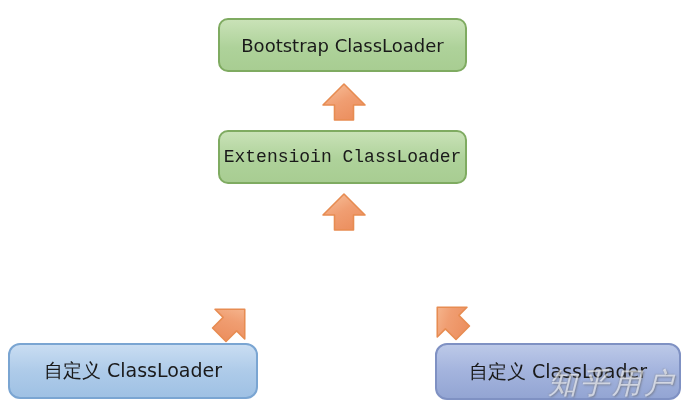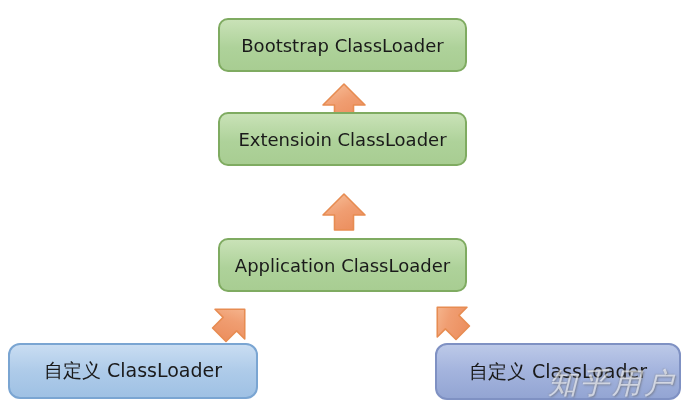--- a/index.html
+++ b/index.html
@@ -11,21 +11,21 @@
     position:absolute; display:flex; align-items:center; justify-content:center;
     color:#1a1a1a; text-align:left; box-sizing:border-box;
   }
   .green{
     width:249px; height:54px; left:218px;
     background:linear-gradient(180deg,#c9e2b7 0%, #aed29a 55%, #a8cd92 100%);
     border:2px solid #7fab61; border-radius:10px;
     font-size:18px;
   }
   .b1{top:18px;}
-  .b2{top:112px;}
+  .b2{top:130px;font-family:Liberation Mono, monospace;}
   .b3{top:238px;}
   .blue{
     width:250px; height:56px; left:8px; top:343px;
     background:linear-gradient(180deg,#c9ddf2 0%, #aecbe9 50%, #9fc1e4 100%);
     border:2px solid #7aa5d2; border-radius:12px;
     font-size:19px;
   }
   .purple{
     width:246px; height:57px; left:435px; top:343px;
     background:linear-gradient(180deg,#bcc9e8 0%, #a3b3dd 50%, #93a5d3 100%);
@@ -69,21 +69,20 @@
   <svg class="arrow a1" viewBox="0 0 48 40">
     <path d="M24 2 L45 23 L33.5 23 L33.5 38 L14.5 38 L14.5 23 L3 23 Z" fill="url(#arrowGrad)" stroke="#e78c52" stroke-width="1.6" stroke-linejoin="round"></path>
   </svg>
 
   <div class="box green b2">Extensioin ClassLoader</div>
 
   <svg class="arrow a2" viewBox="0 0 48 40">
     <path d="M24 2 L45 23 L33.5 23 L33.5 38 L14.5 38 L14.5 23 L3 23 Z" fill="url(#arrowGrad)" stroke="#e78c52" stroke-width="1.6" stroke-linejoin="round"></path>
   </svg>
 
-  <div class="box green b3">Application ClassLoader</div>
 
   <svg class="arrow a3" viewBox="0 0 48 40">
     <path d="M24 2 L45 23 L33.5 23 L33.5 38 L14.5 38 L14.5 23 L3 23 Z" fill="url(#arrowGrad)" stroke="#e78c52" stroke-width="1.6" stroke-linejoin="round"></path>
   </svg>
 
   <svg class="arrow a4" viewBox="0 0 48 40">
     <path d="M24 2 L45 23 L33.5 23 L33.5 38 L14.5 38 L14.5 23 L3 23 Z" fill="url(#arrowGrad)" stroke="#e78c52" stroke-width="1.6" stroke-linejoin="round"></path>
   </svg>
 
   <div class="box blue">自定义 ClassLoader</div>

